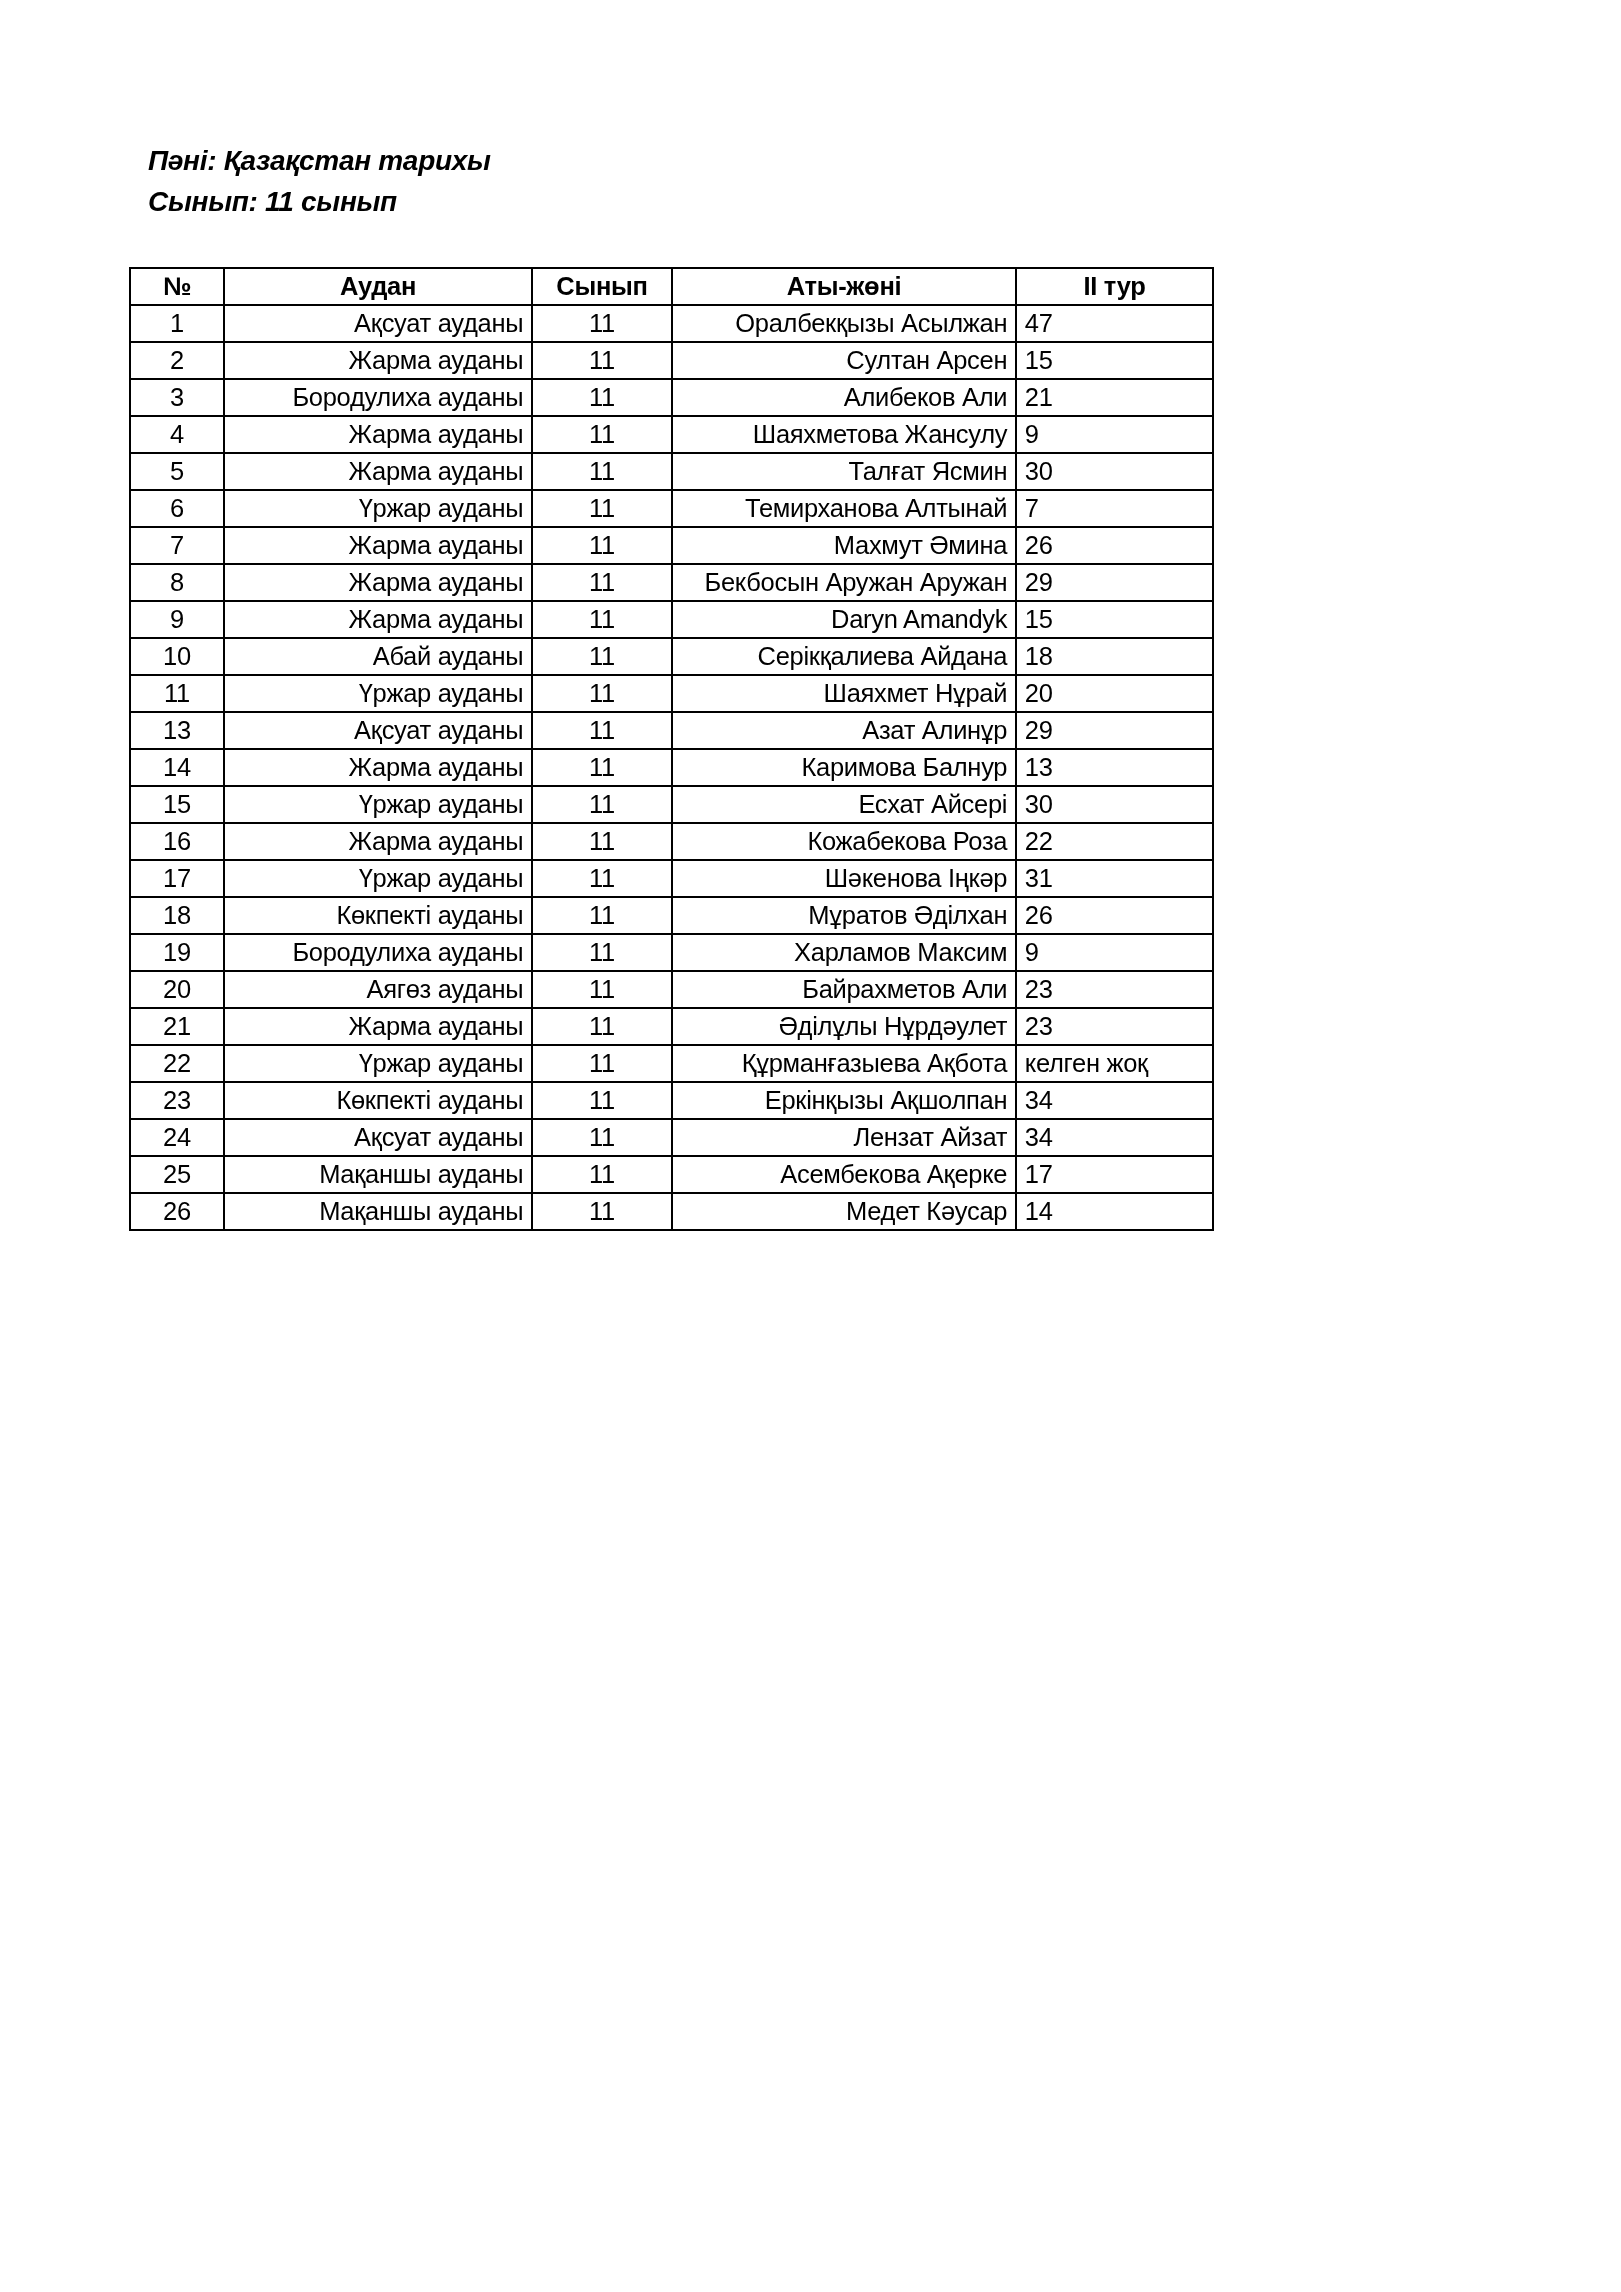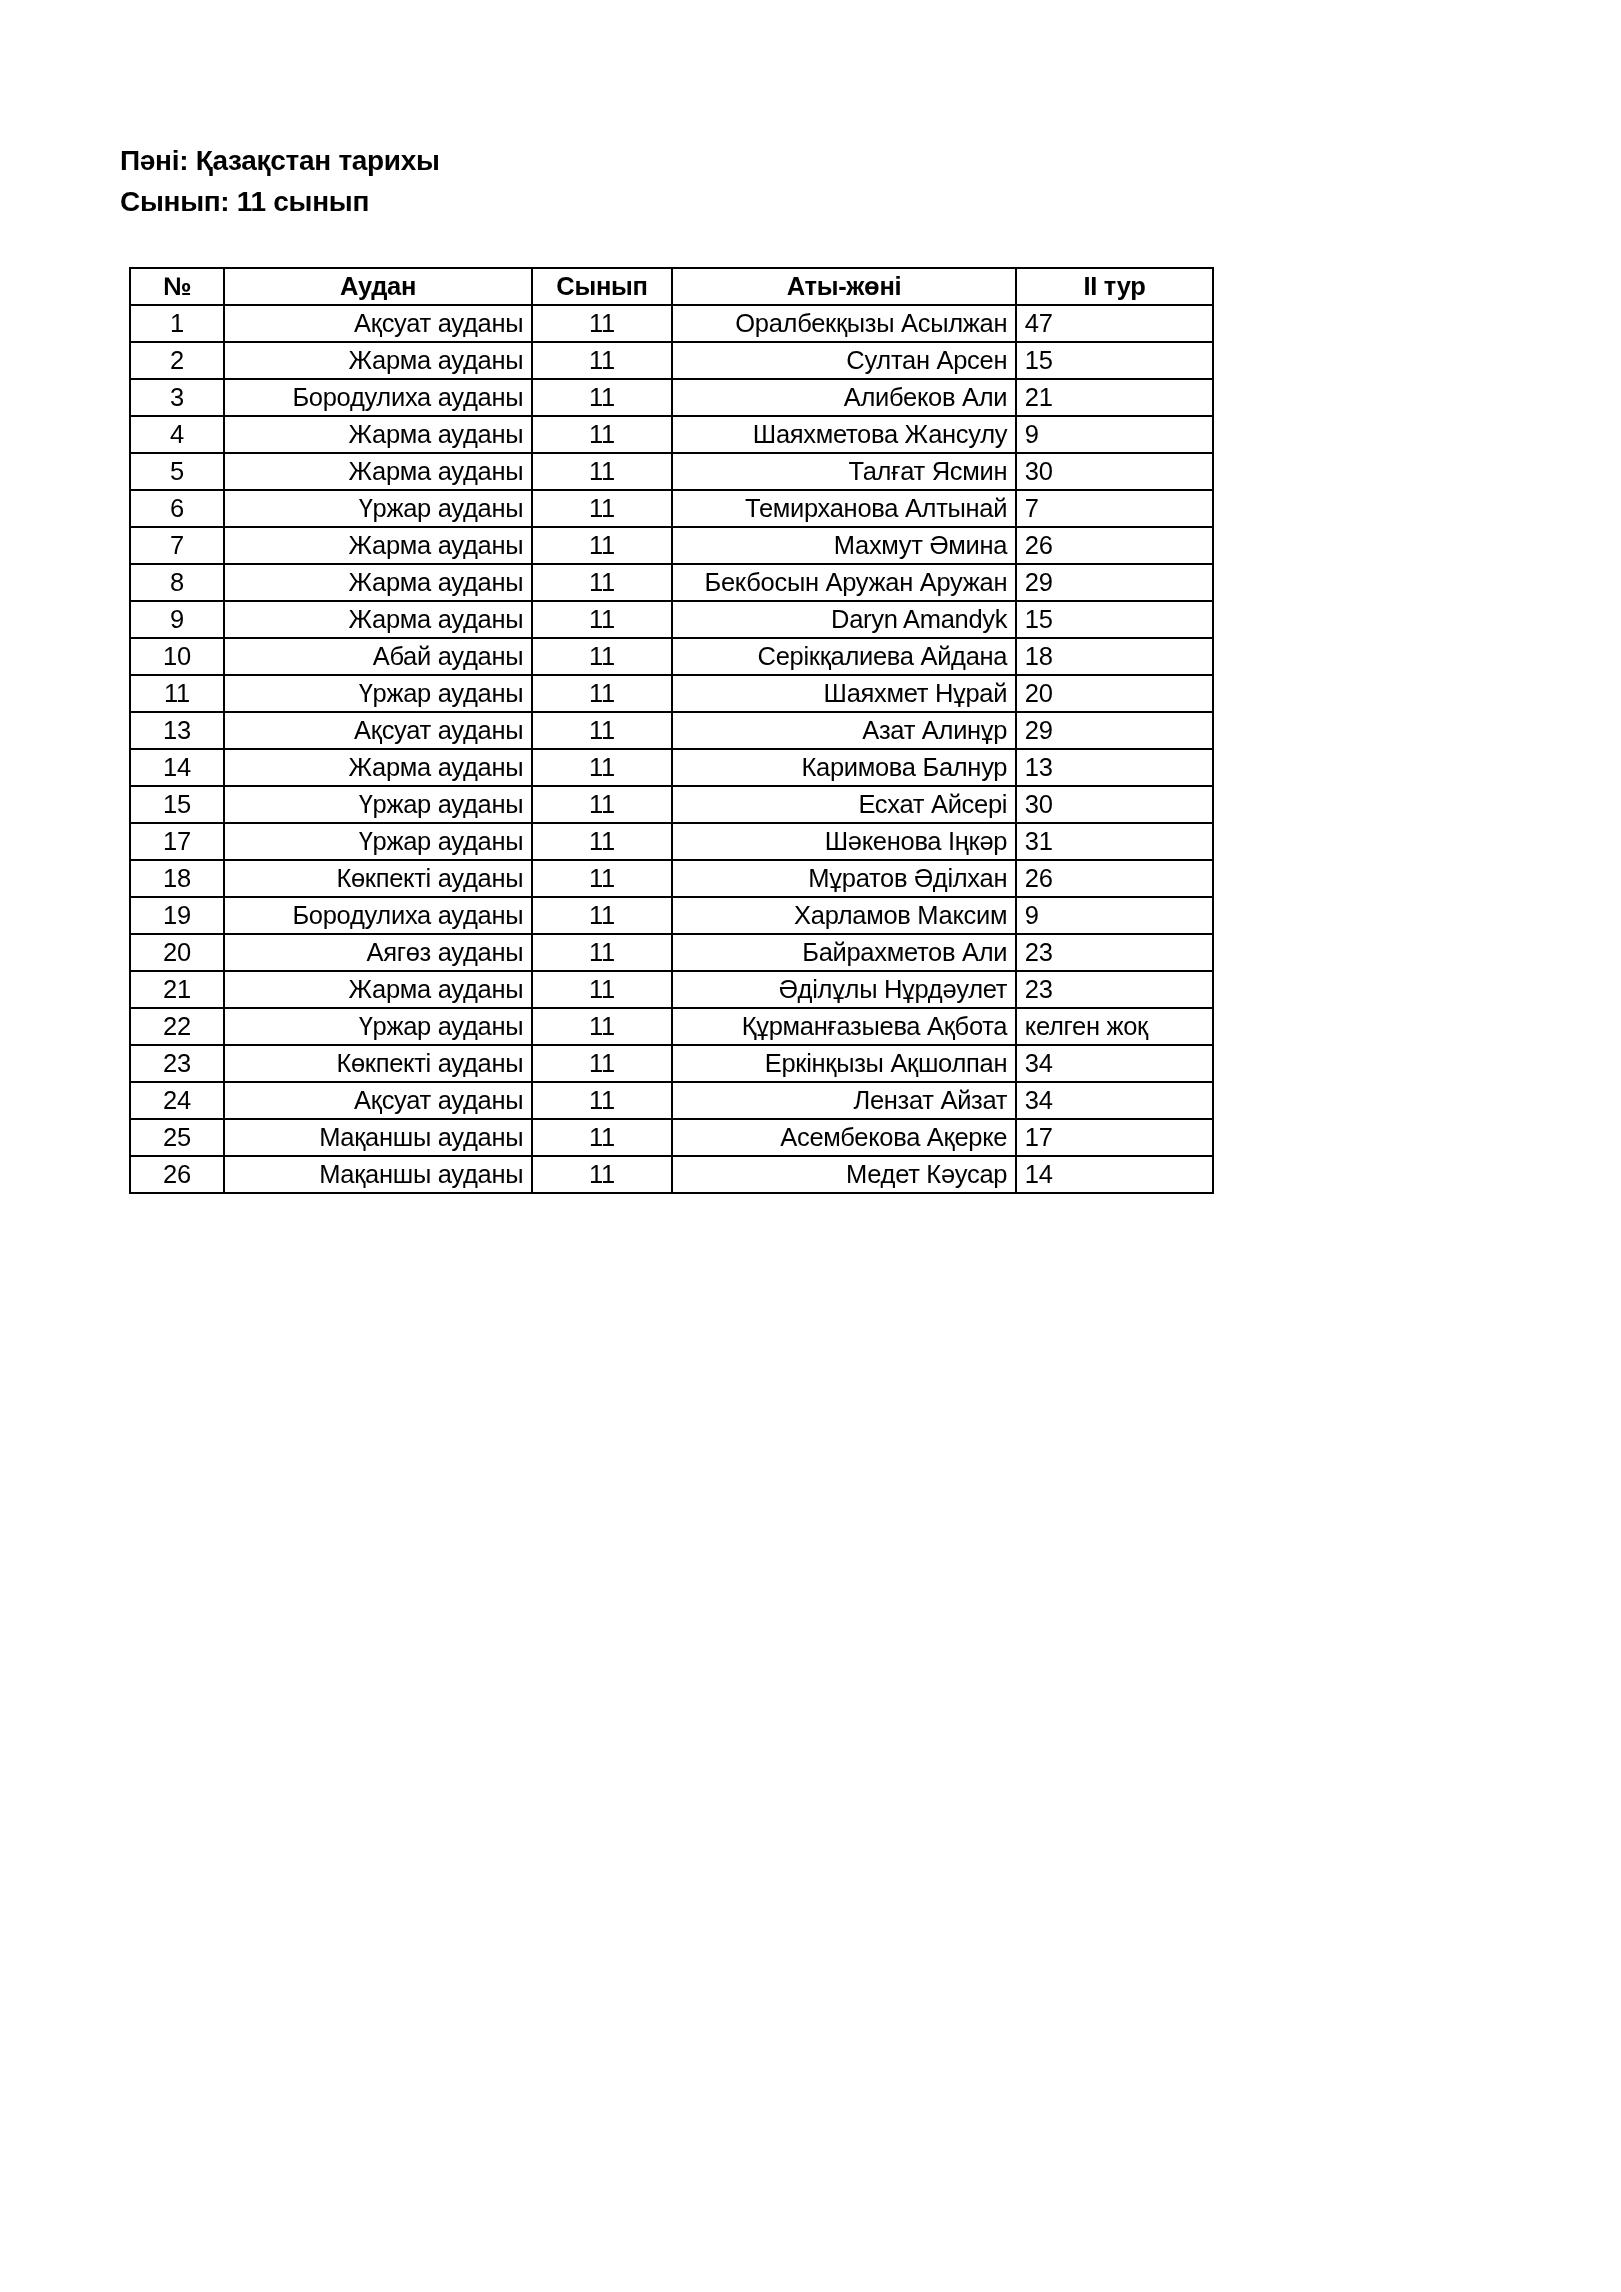--- a/index.html
+++ b/index.html
@@ -9,22 +9,23 @@
   }
   body {
     position: relative;
     width: 1621px;
     height: 2293px;
     font-family: "Liberation Sans", sans-serif;
     color: #000000;
   }
   .titles {
     position: absolute;
-    left: 120px;
+    left: 148px;
     top: 140px;
+    font-style: italic;
   }
   .title-line {
     font-size: 28px;
     font-weight: bold;
     line-height: 41px;
     white-space: nowrap;
     letter-spacing: -0.3px;
   }
   table.results {
     position: absolute;
@@ -182,20 +183,27 @@
         <td class="c4">13</td>
       </tr>
       <tr>
         <td class="c0">15</td>
         <td class="c1">Үржар ауданы</td>
         <td class="c2">11</td>
         <td class="c3">Есхат Айсері</td>
         <td class="c4">30</td>
       </tr>
       <tr>
+        <td class="c0">16</td>
+        <td class="c1">Жарма ауданы</td>
+        <td class="c2">11</td>
+        <td class="c3">Кожабекова Роза</td>
+        <td class="c4">22</td>
+      </tr>
+      <tr>
         <td class="c0">17</td>
         <td class="c1">Үржар ауданы</td>
         <td class="c2">11</td>
         <td class="c3">Шәкенова Іңкәр</td>
         <td class="c4">31</td>
       </tr>
       <tr>
         <td class="c0">18</td>
         <td class="c1">Көкпекті ауданы</td>
         <td class="c2">11</td>

